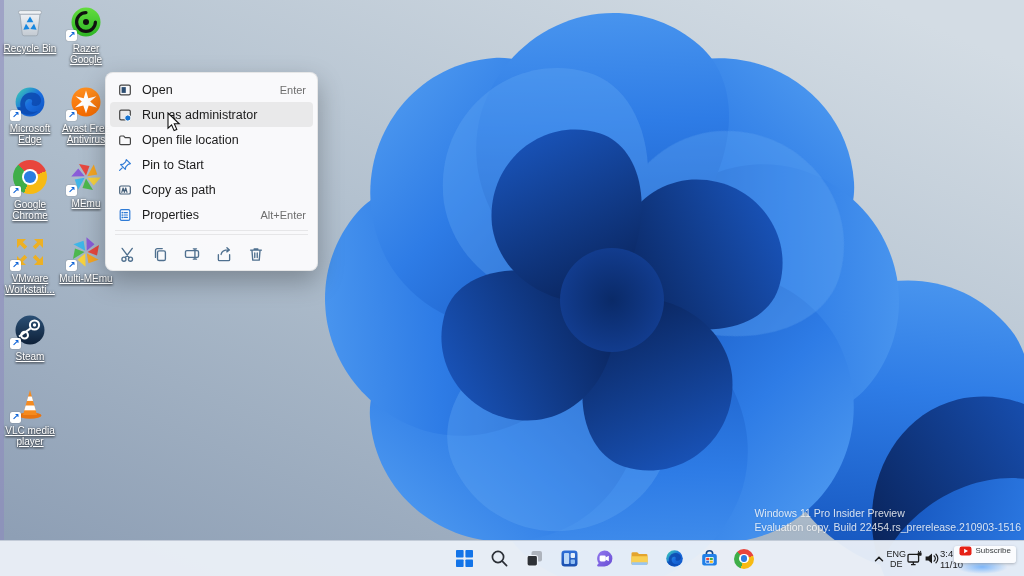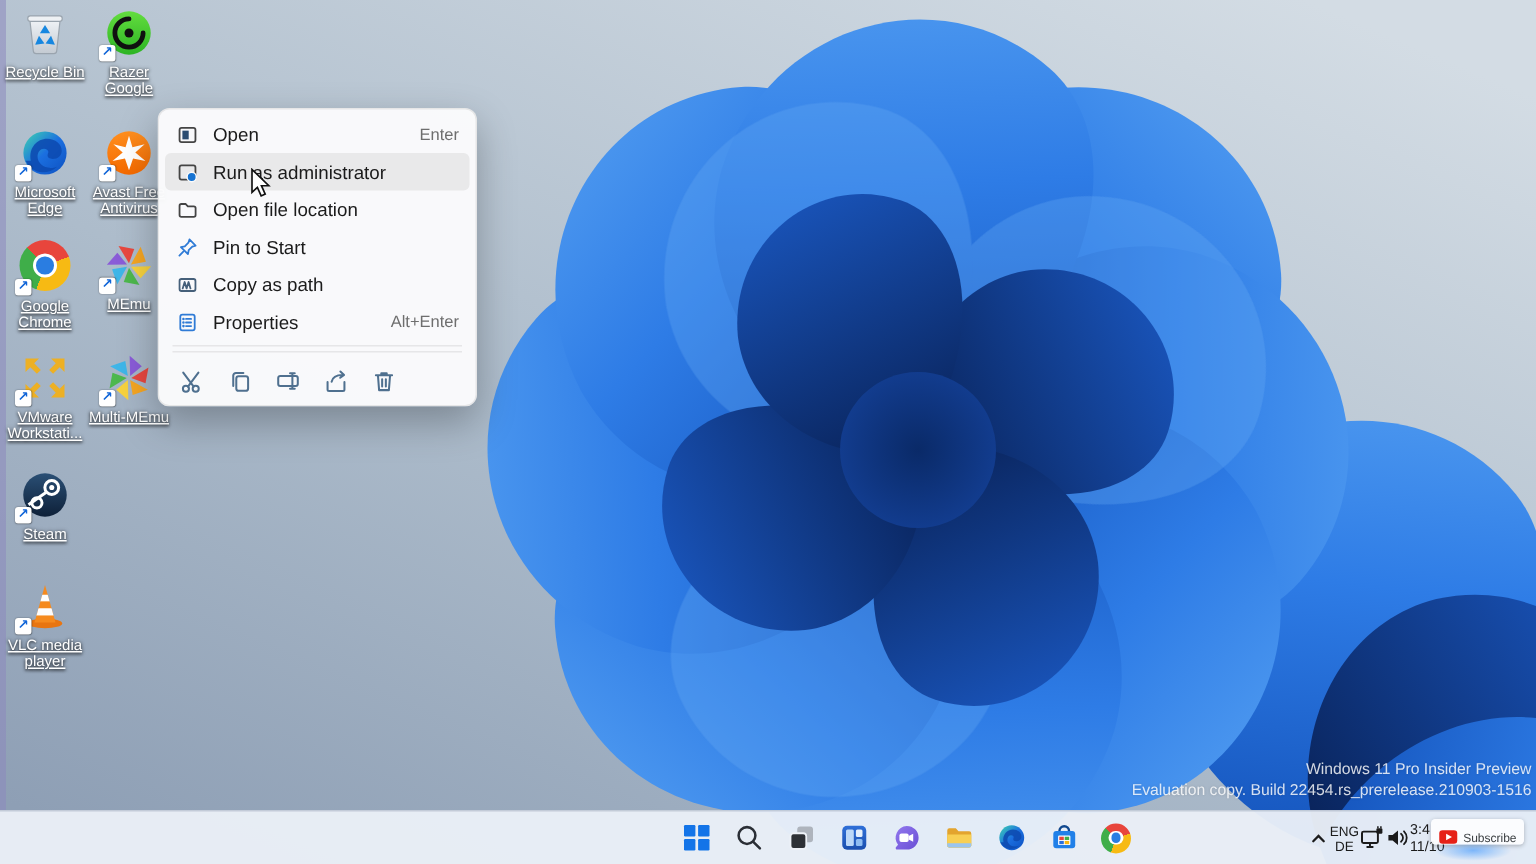--- a/index.html
+++ b/index.html
@@ -4,21 +4,21 @@
 <style>
   html,body{margin:0;padding:0;}
   body{width:1024px;height:576px;position:relative;overflow:hidden;
        font-family:"Liberation Sans",sans-serif;-webkit-font-smoothing:antialiased;}
   .stage{position:absolute;inset:0;width:1024px;height:576px;overflow:hidden;}
 
   
   .wallpaper{position:absolute;inset:0;z-index:0;}
 
   
-  .watermark{position:absolute;right:3px;top:506px;z-index:1;text-align:right;
+  .watermark{position:absolute;right:3px;top:506px;z-index:1;text-align:left;
              color:rgba(255,255,255,0.82);font-size:10.5px;line-height:14px;text-shadow:0 0 2px rgba(0,0,0,0.15);}
 
   
   .dicon{position:absolute;width:56px;z-index:2;text-align:center;cursor:default;}
   .dicon .art{position:relative;width:36px;height:36px;margin:0 auto;}
   .dicon .art svg{display:block;width:36px;height:36px;}
   .badge{position:absolute;left:-2px;bottom:-1px;width:11px;height:11px;background:#fff;border-radius:2px;
          box-shadow:0 0 1px rgba(0,0,0,.55);color:#1065d8;font-family:"DejaVu Sans",sans-serif;
          font-size:9px;line-height:11px;font-weight:bold;text-align:center;}
   .lbl{margin-top:3px;font-size:10px;line-height:11px;color:#fff;
@@ -56,21 +56,21 @@
   .tb-btn{width:24px;height:24px;border-radius:4px;display:flex;align-items:center;justify-content:center;}
   .tb-btn svg{width:21px;height:21px;display:block;}
   .tray{position:absolute;right:2px;top:0;bottom:0;display:flex;align-items:center;gap:0;z-index:6;}
   .tray-btn{display:flex;align-items:center;justify-content:center;}
   .lang{font-size:9px;line-height:10px;color:#1b1b1b;text-align:center;}
   .clock{font-size:9.5px;line-height:11px;color:#1b1b1b;width:36px;margin-right:46px;overflow:hidden;white-space:nowrap;}
 
   
   .subscribe-glow{position:absolute;right:16px;bottom:2px;width:52px;height:14px;z-index:6;
     background:radial-gradient(ellipse at center,rgba(120,180,250,0.95),rgba(120,180,250,0) 70%);}
-  .subscribe{position:absolute;right:8px;bottom:13px;height:17px;z-index:7;display:flex;align-items:flex-end;gap:3px;
+  .subscribe{position:absolute;right:8px;bottom:13px;height:17px;z-index:7;display:flex;align-items:flex-start;gap:3px;
     background:rgba(252,253,255,0.95);border-radius:3px;padding:0 5px;box-shadow:0 1px 3px rgba(0,0,0,0.25);
     font-size:8px;color:#3c4043;}
   .yt-icon{display:flex;}
 </style>
 </head>
 <body>
 
 <div class="stage">
 
   <svg width="0" height="0" style="position:absolute">

